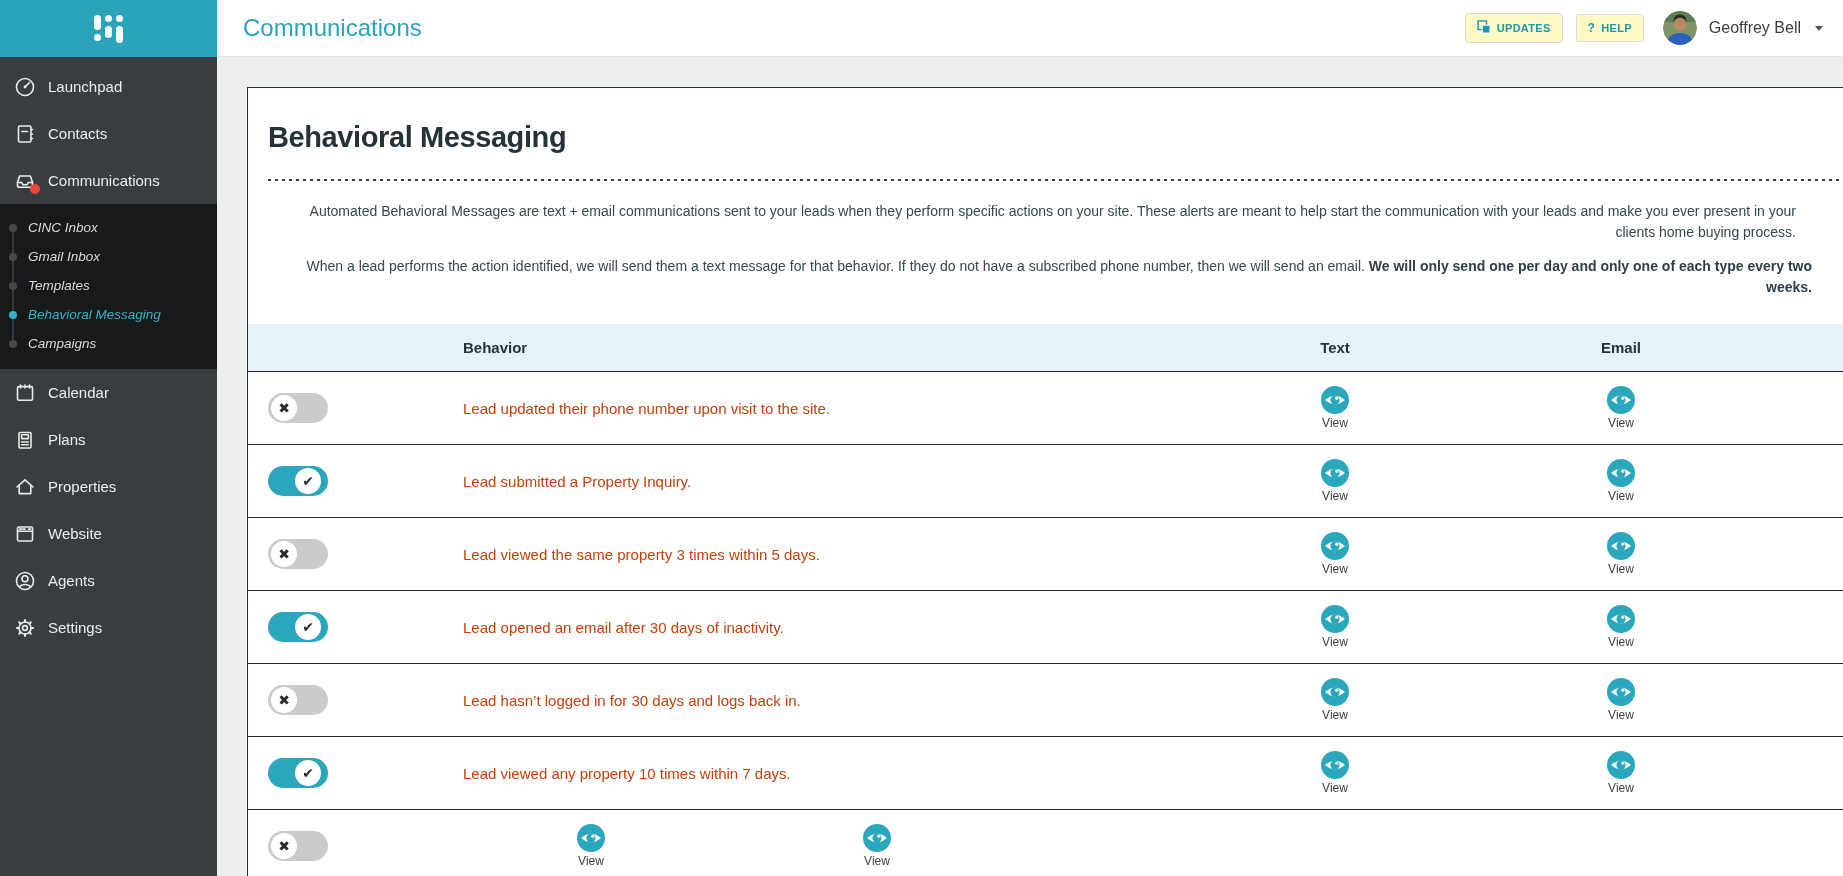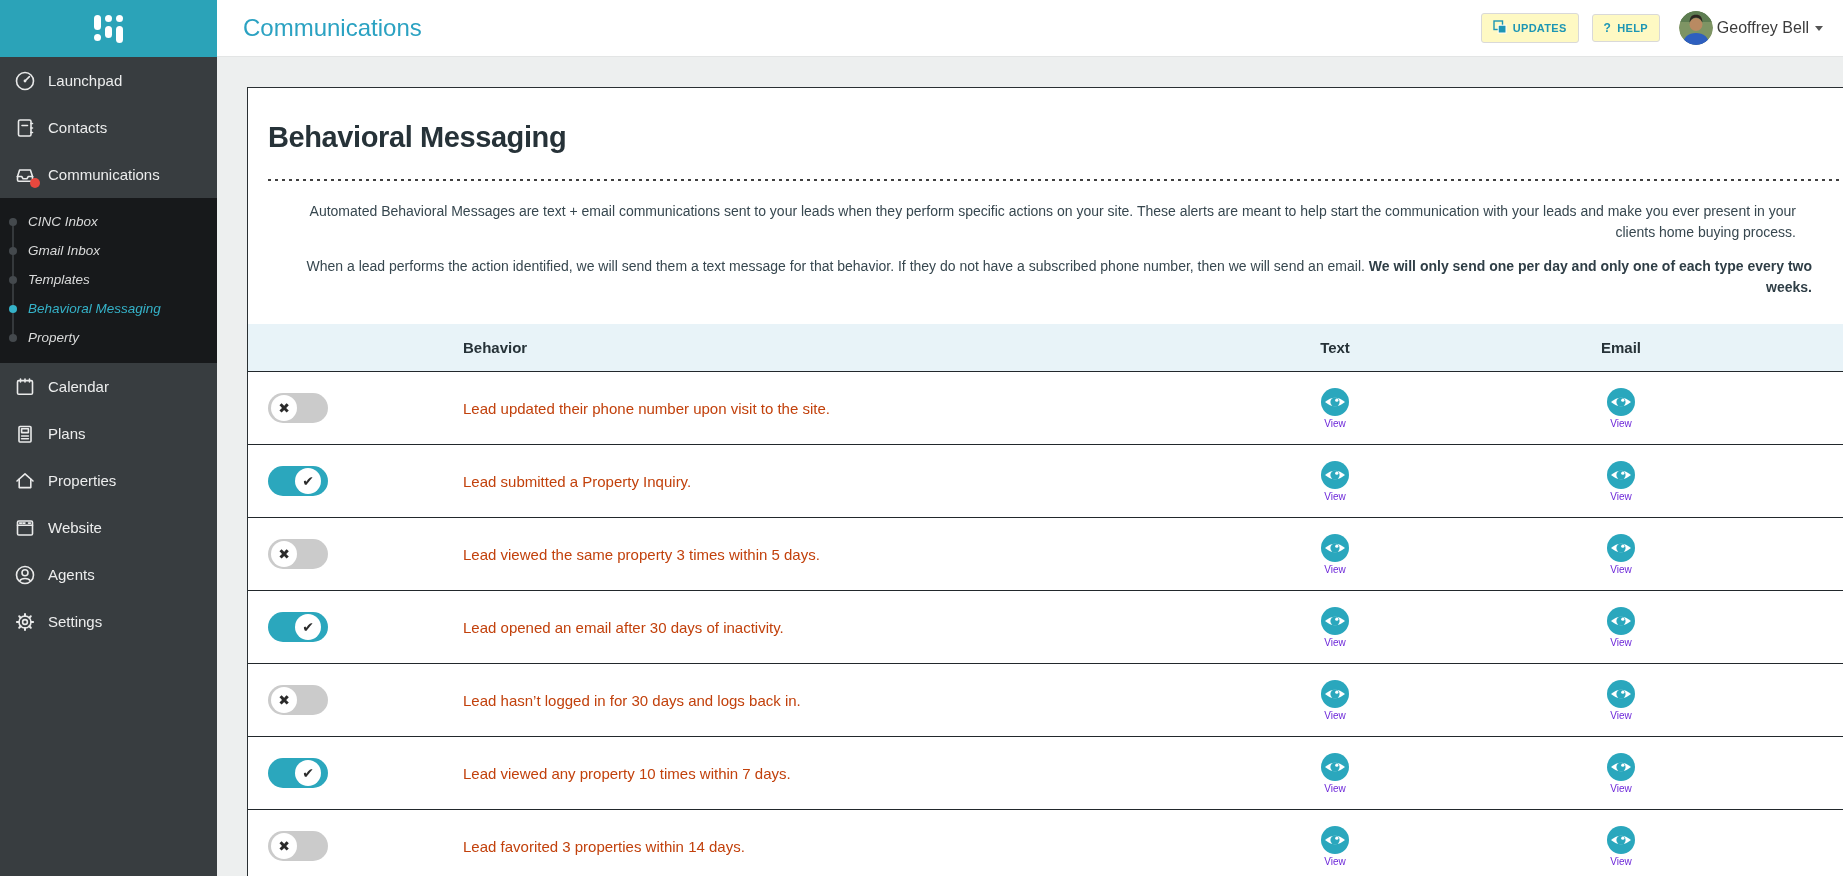--- a/index.html
+++ b/index.html
@@ -13,40 +13,40 @@
 
   
   .sidebar { position: absolute; left: 0; top: 0; width: 217px; height: 876px; background: #383D40; z-index: 5; }
   .logo-block { height: 57px; background: #2BA3B8; display: flex; align-items: center; justify-content: center; }
   .logo { display: flex; align-items: flex-start; gap: 4px; height: 28px; }
   .logo .col { display: flex; flex-direction: column; align-items: center; gap: 4px; }
   .logo .bar { width: 7px; background: #fff; border-radius: 3.5px; }
   .logo .dot { width: 7px; height: 7px; background: #fff; border-radius: 50%; }
   .b15 { height: 15px; } .b12 { height: 12px; } .b17 { height: 17px; }
 
-  .nav { }
+  .nav { padding-top: 6px; }
   .nav-item { height: 47px; display: flex; align-items: center; padding-left: 13px; color: #ECEDED; font-size: 15px; cursor: pointer; }
   .nav-icon { width: 24px; height: 24px; margin-right: 11px; position: relative; flex: 0 0 24px; }
   .nav-icon svg { display: block; }
   .badge { position: absolute; right: -3px; bottom: -1px; width: 10px; height: 10px; background: #E8483E; border-radius: 50%; }
 
   .submenu { background: #17191B; padding: 9px 0 11px; position: relative; }
   .submenu::before { content: ""; position: absolute; left: 12px; top: 20px; bottom: 22px; width: 2px; background: #35393C; }
   .submenu-item { height: 29px; display: flex; align-items: center; padding-left: 28px; color: #D9DADA; font-size: 13.5px; cursor: pointer; position: relative; font-style: italic; }
   .submenu-item .bullet { position: absolute; left: 9px; top: 50%; margin-top: -4px; width: 8px; height: 8px; border-radius: 50%; background: #44494D; }
   .submenu-item.active { color: #35B2C8; }
   .submenu-item.active .bullet { background: #35B2C8; }
 
   
   .topbar { position: absolute; left: 217px; top: 0; right: 0; height: 57px; background: #fff; border-bottom: 1px solid #E3E5E5; display: flex; align-items: center; z-index: 4; }
   .topbar-title { margin-left: 26px; font-size: 24px; font-weight: 400; color: #2BA2C2; }
   .topbar-right { margin-left: auto; display: flex; align-items: center; gap: 13px; padding-right: 20px; }
   .hbtn { display: inline-flex; align-items: center; gap: 6px; border: 1px solid #D9D9D9; border-radius: 3px; background: #fef9c3; padding: 6px 11px; font-size: 11px; font-weight: 700; letter-spacing: 0.3px; color: #1D96B4; cursor: pointer; font-family: inherit; }
   .hbtn .qmark { font-size: 12px; font-weight: 700; }
-  .user-chip { display: flex; align-items: center; gap: 4px; cursor: pointer; margin-left: 6px; }
+  .user-chip { display: flex; align-items: center; gap: 12px; cursor: pointer; margin-left: 6px; }
   .avatar { width: 34px; height: 34px; border-radius: 50%; overflow: hidden; flex: 0 0 34px; }
   .user-name { font-size: 16px; color: #3C3C3C; }
   .caret { width: 0; height: 0; border-left: 4.5px solid transparent; border-right: 4.5px solid transparent; border-top: 5px solid #555; margin-left: 2px; }
 
   
   .card { position: absolute; left: 247px; top: 87px; width: 1680px; height: 1120px; background: #fff; border: 1px solid #2A3033; }
   .card-pad { padding: 0 20px; }
   .page-title { font-size: 29px; font-weight: 700; color: #263238; letter-spacing: -0.4px; padding-top: 33px; }
   .dotted { height: 2px; margin-top: 25px; background-image: repeating-linear-gradient(90deg, #404040 0 3px, transparent 3px 7px); }
   .desc { width: 1528px; font-size: 14px; color: #37474F; line-height: 21px; margin-top: 20px; text-align: right; }
@@ -64,21 +64,21 @@
 
   .toggle { width: 60px; height: 30px; border-radius: 15px; position: relative; cursor: pointer; }
   .toggle.on { background: #2BA7BD; }
   .toggle.off { background: #CBCBCB; }
   .knob { position: absolute; top: 2px; width: 26px; height: 26px; border-radius: 50%; background: #fff; display: flex; align-items: center; justify-content: center; font-family: "DejaVu Sans", sans-serif; font-size: 14px; font-weight: 700; color: #2B2B2B; }
   .toggle.off .knob { left: 3px; }
   .toggle.on .knob { left: 27px; }
 
   .eye { width: 28px; height: 28px; cursor: pointer; }
   .eye svg { display: block; }
-  .view-link { color: #6d28d9; font-size: 10px; text-decoration: none; cursor: pointer; margin-top: 2px; }
+  .view-link { color: #404040; font-size: 12px; text-decoration: none; cursor: pointer; margin-top: 2px; }
 </style>
 </head>
 <body>
 
 <aside class="sidebar">
   <div class="logo-block">
     <div class="logo">
       <span class="col">
           <span class="bar b15"></span>
           <span class="dot"></span>
@@ -144,21 +144,21 @@
         <div class="submenu-item">
     <span class="bullet"></span>
     <span class="sub-label">Templates</span>
   </div>
         <div class="submenu-item active">
     <span class="bullet"></span>
     <span class="sub-label">Behavioral Messaging</span>
   </div>
         <div class="submenu-item">
     <span class="bullet"></span>
-    <span class="sub-label">Property</span>
+    <span class="sub-label">Campaigns</span>
   </div>
       </div>
     <div id="nav-bottom">
         <div class="nav-item">
     <span class="nav-icon">
             <svg width="24" height="24" viewBox="0 0 24 24">
               <g fill="none" stroke="#E9EAEA" stroke-width="1.6" stroke-linecap="round" stroke-linejoin="round">
                 <path d="M7.5 4 v3 M12 4 v3 M16.5 4 v3"></path>
                 <rect x="4.5" y="5.6" width="15" height="13.6" rx="1.3"></rect>
               </g>
@@ -462,21 +462,20 @@
             </span>
       <a class="view-link">View</a>
     </div>
   </div>
         <div class="t-row">
     <div class="c-toggle">
       <div class="toggle off">
         <span class="knob">✖</span>
       </div>
     </div>
-    <div class="c-behavior">Lead favorited 3 properties within 14 days.</div>
     <div class="c-view">
       <span class="eye">
               <svg width="28" height="28" viewBox="0 0 28 28">
                 <circle cx="14" cy="14" r="14" fill="#2AA7BD"></circle>
                 <path d="M4 14 Q14 5.5 24 14 Q14 22.5 4 14 Z" fill="#fff"></path>
                 <circle cx="14" cy="14" r="4.6" fill="#2AA7BD"></circle>
                 <circle cx="15.8" cy="12.2" r="1.6" fill="#fff"></circle>
               </svg>
             </span>
       <a class="view-link">View</a>

